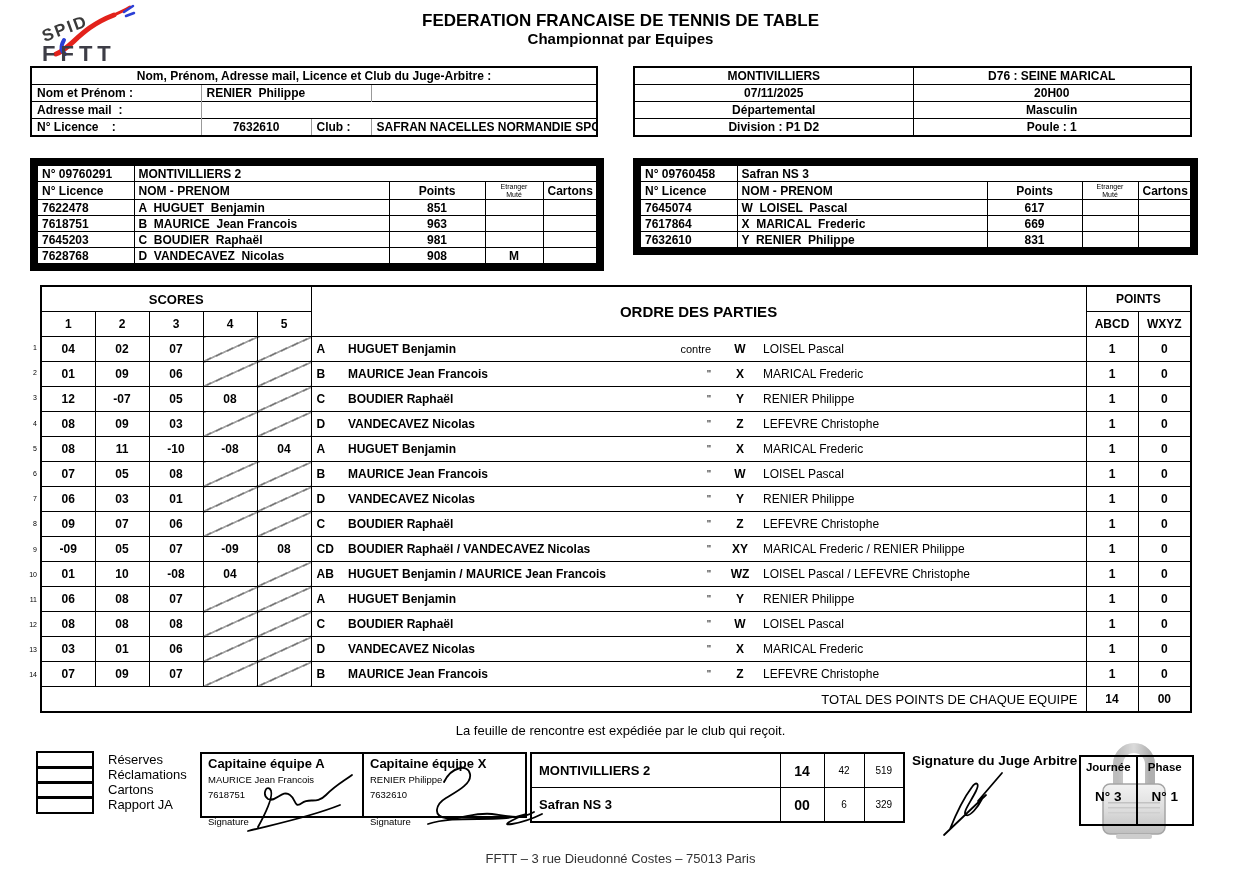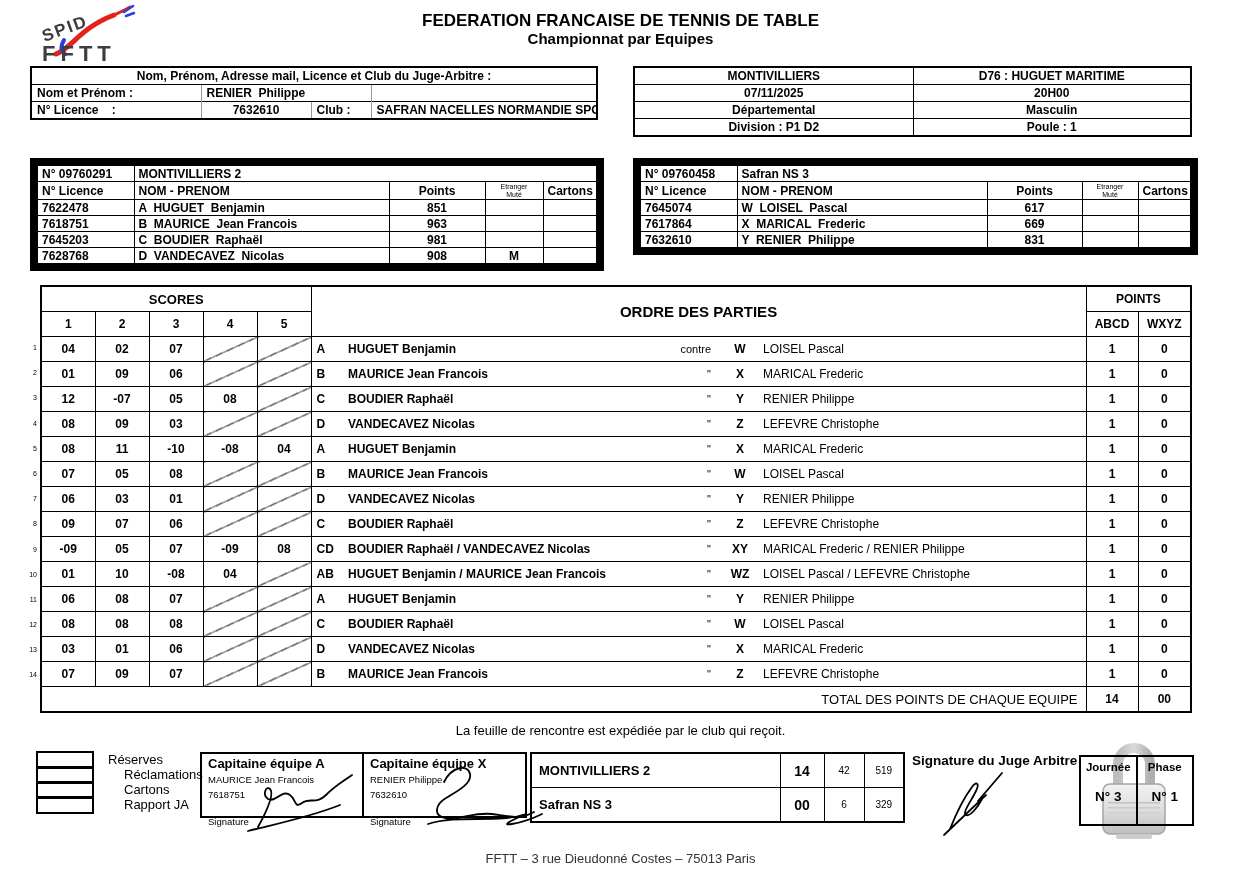--- a/index.html
+++ b/index.html
@@ -51,21 +51,21 @@
 
   
   .rail{position:absolute;left:27px;top:335px;width:10px;}
   .rail div{height:25.2px;line-height:25.2px;font-size:7px;text-align:right;color:#000;}
 
   .note{position:absolute;top:723px;left:0;width:1241px;text-align:center;font-size:13px;}
 
   
   .checks{position:absolute;left:36px;top:751px;}
   .chkrow{display:flex;align-items:center;height:17px;}
-  .chkrow + .chkrow{margin-top:-2px;gap:16px;}
+  .chkrow + .chkrow{margin-top:-2px;}
   .chkbox{width:54px;height:14px;border:2px solid #000;flex:none;}
   .chklabel{font-size:13px;margin-left:14px;}
 
   
   .cap{position:absolute;top:752px;height:66px;border:2px solid #000;box-sizing:border-box;padding:2px 6px;background:transparent;}
   .cap-a{left:200px;width:164px;}
   .cap-x{left:362px;width:165px;}
   .cap .t{font-size:13px;font-weight:bold;}
   .cap .n{font-size:9.5px;margin-top:3px;}
   .cap .l{font-size:9.5px;margin-top:4px;}
@@ -120,37 +120,41 @@
     <tbody>
         <tr>
           <td colspan="4">Nom, Prénom, Adresse mail, Licence et Club du Juge-Arbitre :</td>
         </tr>
     <tr>
       <td>Nom et Prénom :</td>
       <td colspan="2" class="pre">RENIER  Philippe</td>
       <td></td>
     </tr>
     <tr>
+      <td class="pre">Adresse mail  :</td>
+      <td colspan="3"></td>
+    </tr>
+    <tr>
       <td class="pre">N° Licence    :</td>
       <td class="cent">7632610</td>
       <td>Club :</td>
       <td>SAFRAN NACELLES NORMANDIE SPORTS</td>
     </tr>
   </tbody>
     </table>
 
   <table class="mi">
     <colgroup>
         <col style="width:279px">
         <col style="width:278px">
       </colgroup>
     <tbody>
         <tr>
       <td>MONTIVILLIERS</td>
-      <td>D76 : HUGUET MARITIME</td>
+      <td>D76 : SEINE MARICAL</td>
     </tr>
     <tr>
       <td>07/11/2025</td>
       <td>20H00</td>
     </tr>
     <tr>
       <td>Départemental</td>
       <td>Masculin</td>
     </tr>
     <tr>

